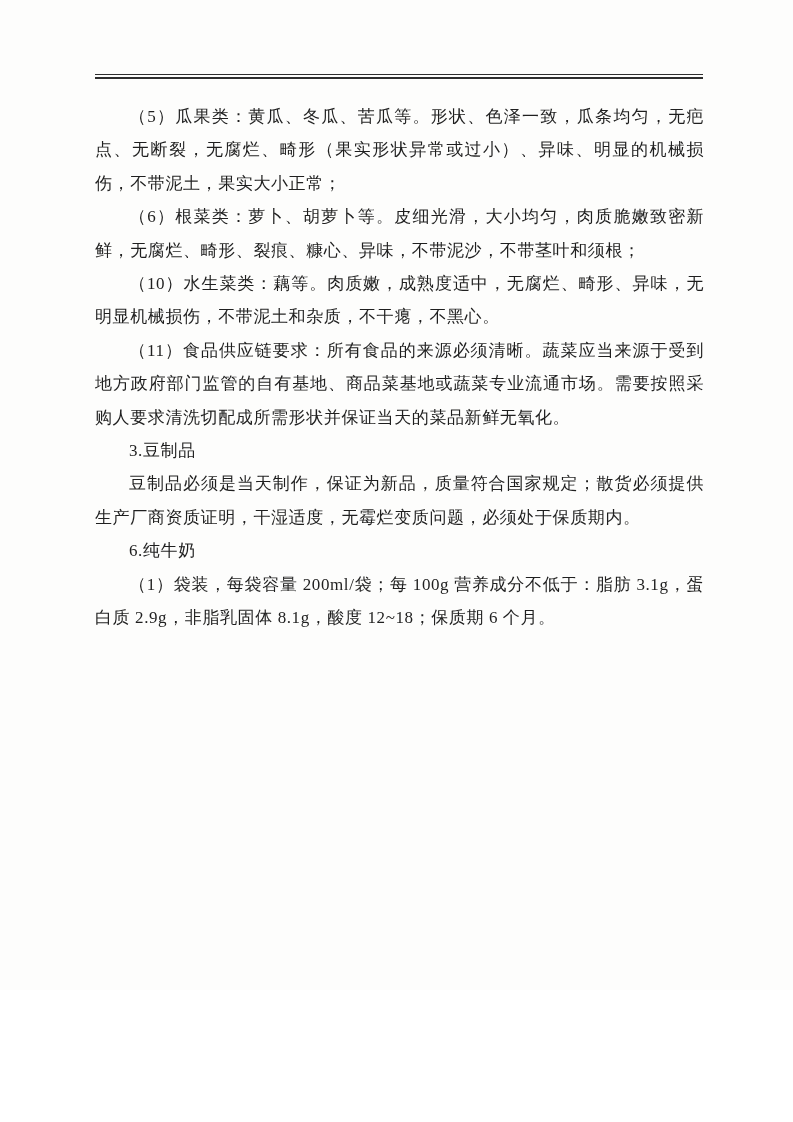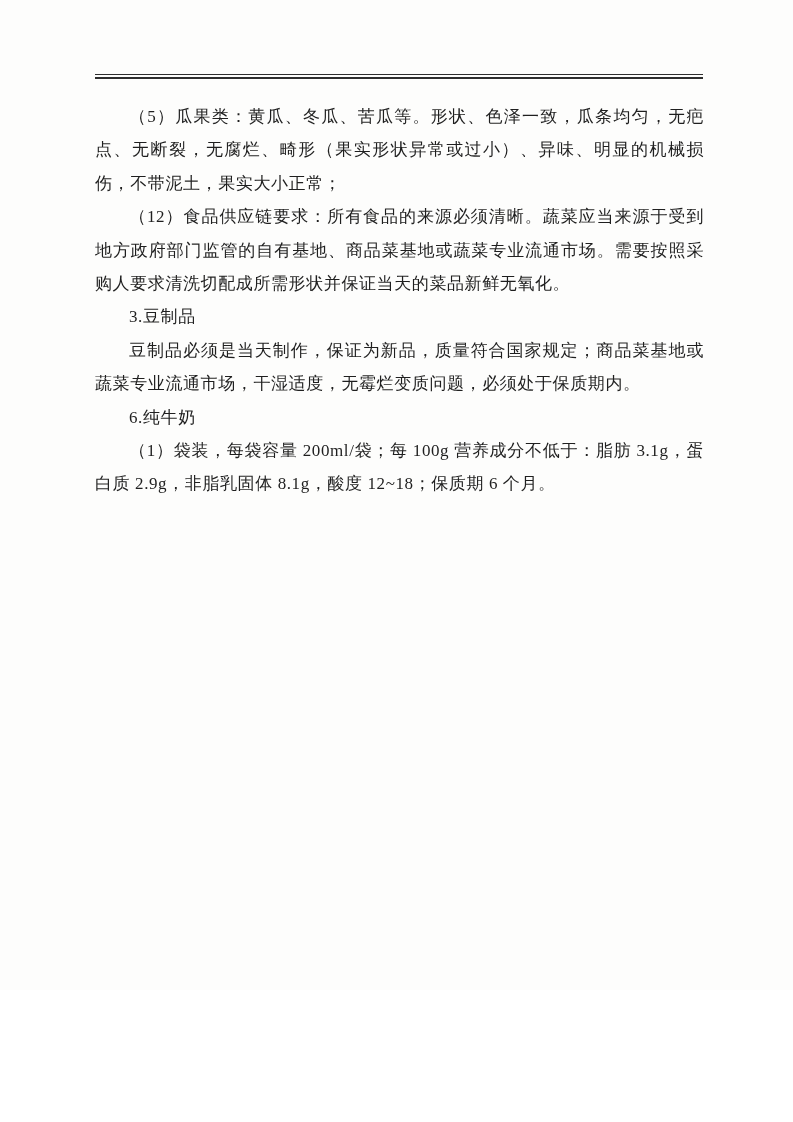--- a/index.html
+++ b/index.html
@@ -58,22 +58,24 @@
 </style>
 </head>
 <body>
 
 <div class="page">
 
   <div class="header-rule"></div>
 
   <div class="body-text">
     <p>（5）瓜果类：黄瓜、冬瓜、苦瓜等。形状、色泽一致，瓜条均匀，无疤点、无断裂，无腐烂、畸形（果实形状异常或过小）、异味、明显的机械损伤，不带泥土，果实大小正常；</p>
-    <p>（12）食品供应链要求：所有食品的来源必须清晰。蔬菜应当来源于受到地方政府部门监管的自有基地、商品菜基地或蔬菜专业流通市场。需要按照采购人要求清洗切配成所需形状并保证当天的菜品新鲜无氧化。</p>
+    <p>（6）根菜类：萝卜、胡萝卜等。皮细光滑，大小均匀，肉质脆嫩致密新鲜，无腐烂、畸形、裂痕、糠心、异味，不带泥沙，不带茎叶和须根；</p>
+    <p>（10）水生菜类：藕等。肉质嫩，成熟度适中，无腐烂、畸形、异味，无明显机械损伤，不带泥土和杂质，不干瘪，不黑心。</p>
+    <p>（11）食品供应链要求：所有食品的来源必须清晰。蔬菜应当来源于受到地方政府部门监管的自有基地、商品菜基地或蔬菜专业流通市场。需要按照采购人要求清洗切配成所需形状并保证当天的菜品新鲜无氧化。</p>
     <p>3.豆制品</p>
-    <p>豆制品必须是当天制作，保证为新品，质量符合国家规定；商品菜基地或蔬菜专业流通市场，干湿适度，无霉烂变质问题，必须处于保质期内。</p>
+    <p>豆制品必须是当天制作，保证为新品，质量符合国家规定；散货必须提供生产厂商资质证明，干湿适度，无霉烂变质问题，必须处于保质期内。</p>
     <p>6.纯牛奶</p>
     <p>（1）袋装，每袋容量 200ml/袋；每 100g 营养成分不低于：脂肪 3.1g，蛋白质 2.9g，非脂乳固体 8.1g，酸度 12~18；保质期 6 个月。</p>
   </div>
 
   <div class="page-footer">49</div>
 
 </div>
 
 </body></html>

